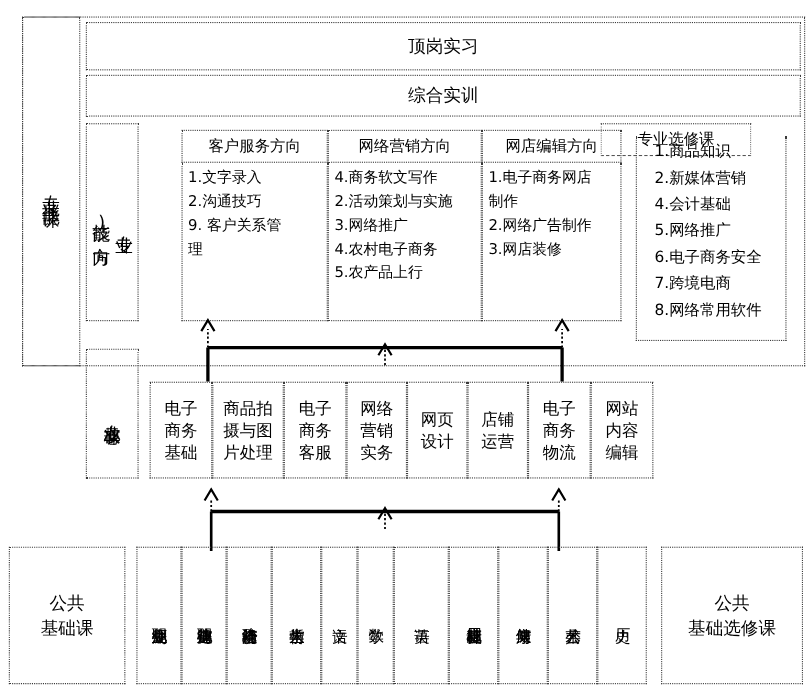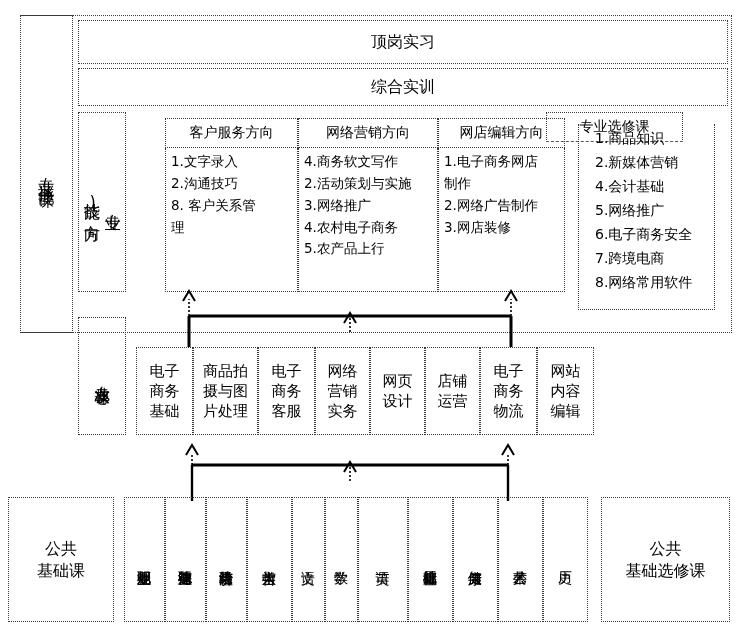--- a/index.html
+++ b/index.html
@@ -152,21 +152,21 @@
     <span class="lbl vert" style="font-size:16px; line-height:1.3;">专业
 技能)方向</span>
   </div>
 
   <div class="dir-head" style="left:165px; top:118px; width:133px; height:30px;">
     <span>客户服务方向</span>
   </div>
   <div class="dir-body" style="left:165px; top:148px; width:133px; height:144px;">
     <div>1.文字录入</div>
     <div>2.沟通技巧</div>
-    <div>8. 客户关系管</div>
+    <div>9. 客户关系管</div>
     <div>理</div>
   </div>
 
   <div class="dir-head" style="left:298px; top:118px; width:140px; height:30px;">
     <span>网络营销方向</span>
   </div>
   <div class="dir-body" style="left:298px; top:148px; width:140px; height:144px;">
     <div>4.商务软文写作</div>
     <div>2.活动策划与实施</div>
     <div>3.网络推广</div>

